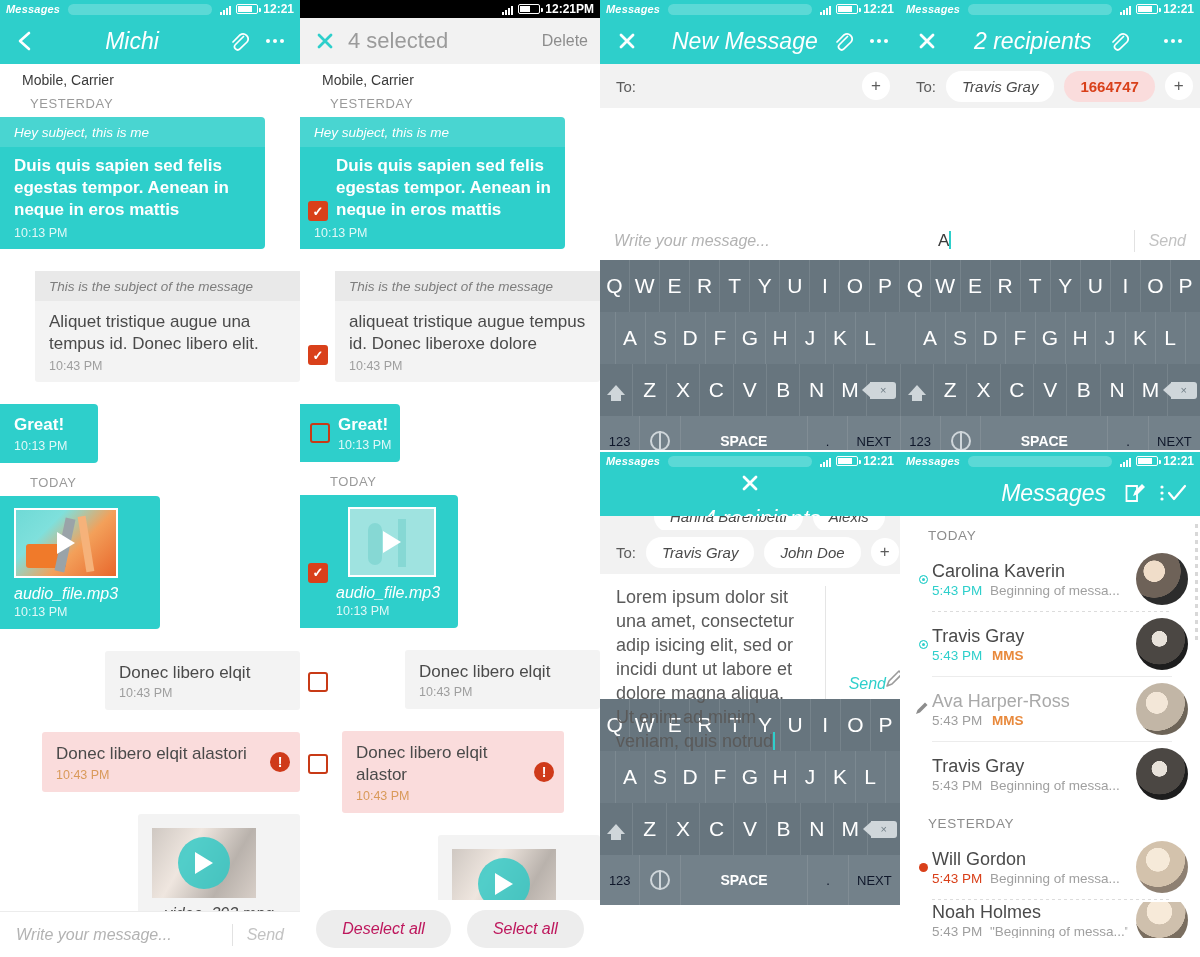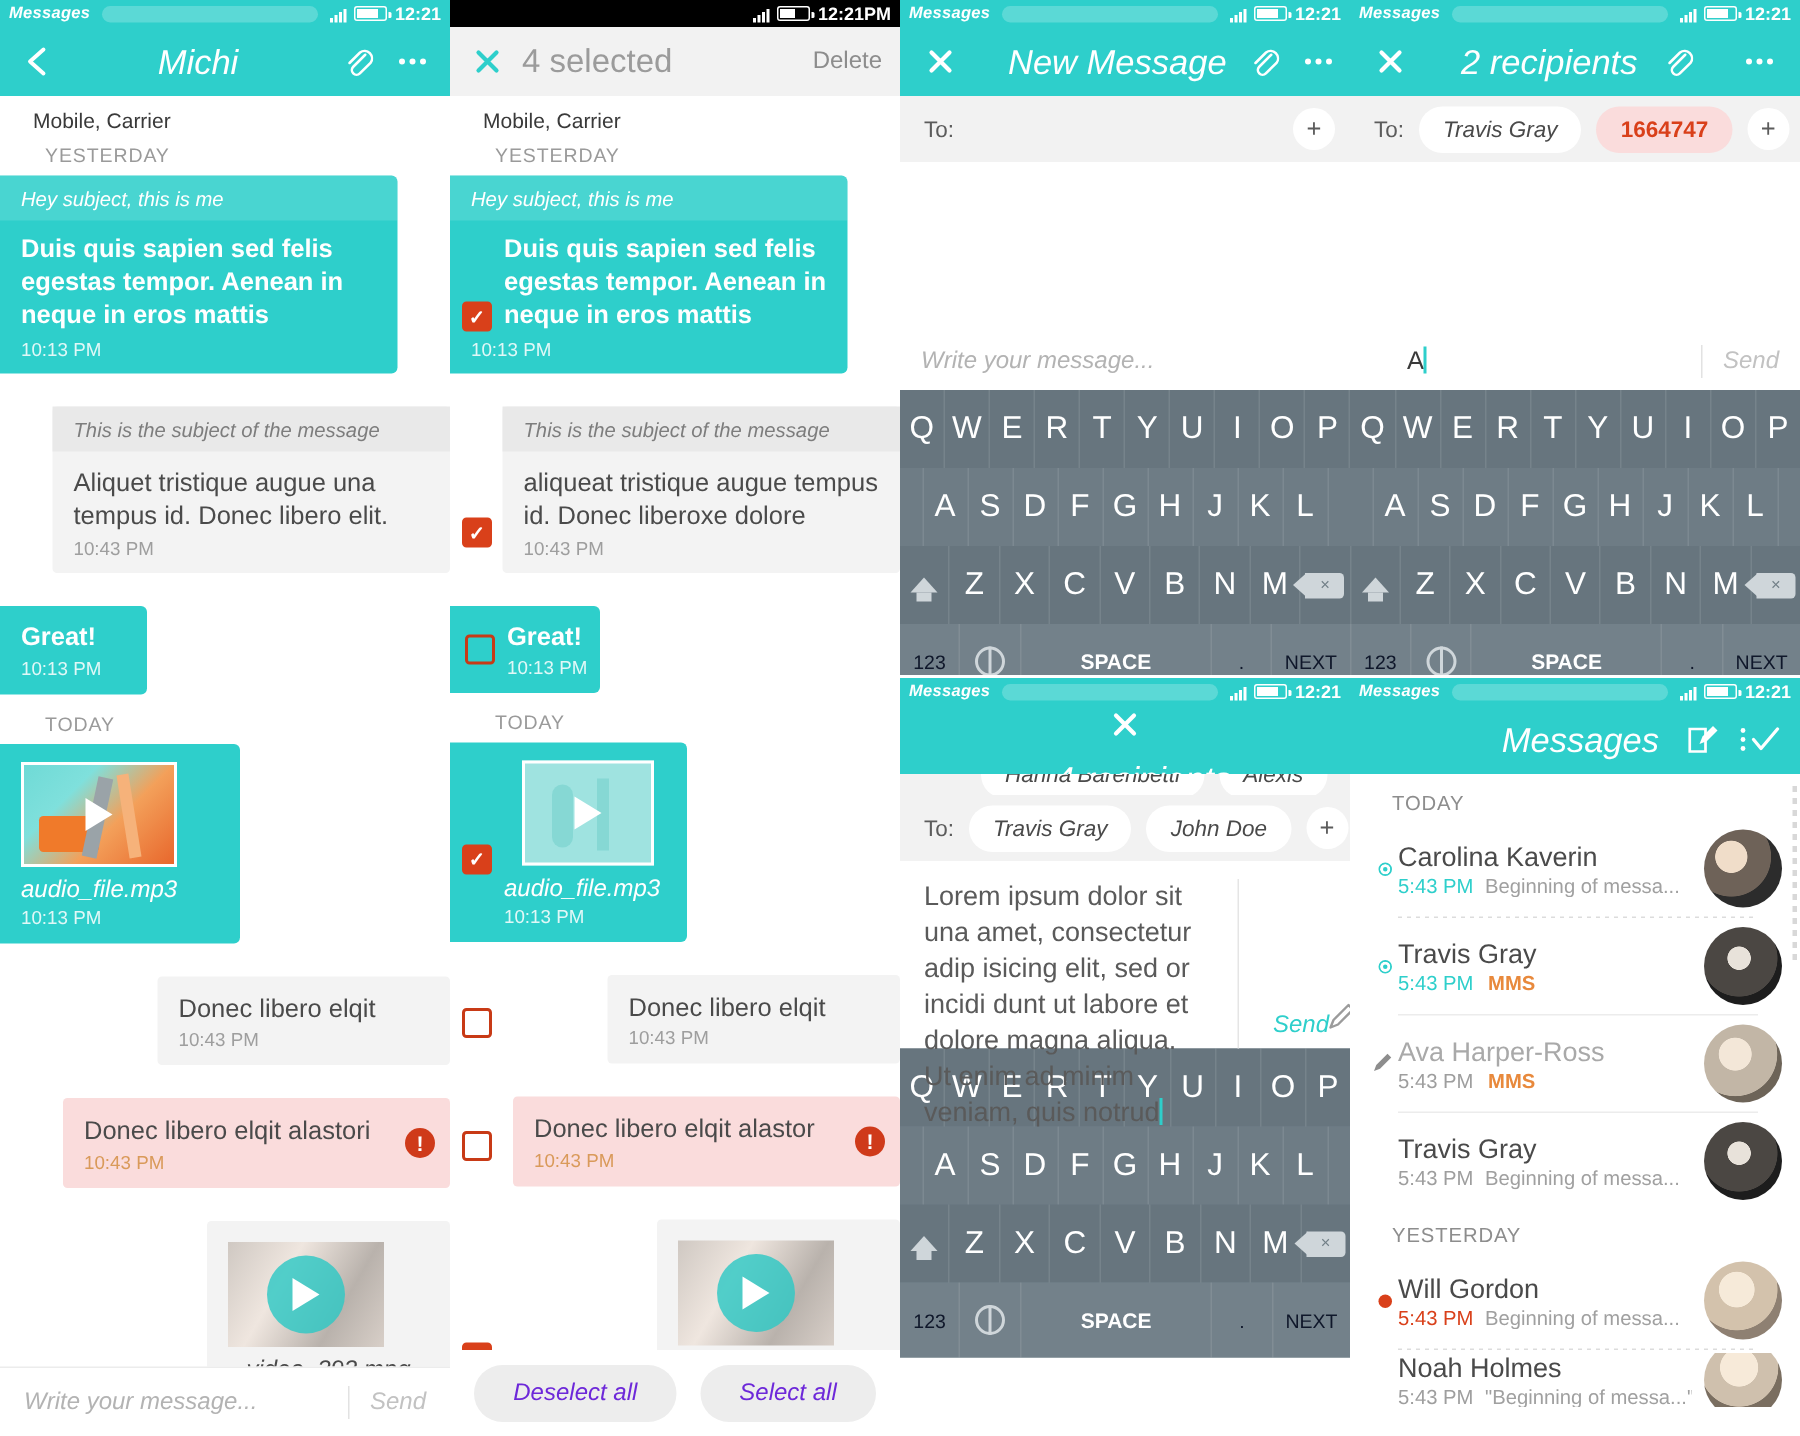--- a/index.html
+++ b/index.html
@@ -132,21 +132,21 @@
     height: 46px; background:#ffffff; display:flex; align-items:center;
     padding: 0 16px; border-top: 1px solid #ececec;
   }
   .composer .ph { flex:1; font-size:16px; font-style:italic; color:#b3b3b3; }
   .composer .divider { width:1px; height:22px; background:#e2e2e2; margin: 0 14px; }
   .composer .send { font-size:16px; font-style:italic; color:#c2c2c2; }
 
   .selbar { height:57px; background:#ffffff; display:flex; align-items:center; justify-content:center; gap:16px; }
   .pill-btn {
     background:#ededed; border-radius:22px; padding:10px 26px;
-    font-size:16px; font-style:italic; color:#6d28d9;
+    font-size:16px; font-style:italic; color:#be185d;
   }
 
   
   .torow {
     background:#f2f2f2; display:flex; align-items:center; gap:10px;
     padding: 0 10px 0 16px; height: 44px; position:relative;
   }
   .to-label { font-size:15px; color:#5c5c5c; }
   .chip {
     background:#ffffff; border-radius:16px; padding:7px 16px; font-size:15px;
@@ -411,21 +411,21 @@
 
     <div class="row" style="margin-bottom:22px;padding-left:105px;">
       <div class="bubble b-in" style="width:195px;">
         <div class="body" style="padding-top:11px;">Donec libero elqit</div>
         <div class="time" style="padding-top:3px;padding-bottom:10px;">10:43 PM</div>
       </div>
       <div class="chk" style="position:absolute;left:8px;top:22px;"></div>
     </div>
 
     <div class="row" style="margin-bottom:22px;padding-left:42px;">
-      <div class="bubble b-err" style="width:258px;position:relative;">
+      <div class="bubble b-err" style="width:222px;position:relative;">
         <div class="body" style="padding-top:11px;padding-right:34px;">Donec libero elqit alastor</div>
         <div class="time" style="padding-top:3px;padding-bottom:10px;">10:43 PM</div>
         <div class="err-badge">!</div>
       </div>
       <div class="chk" style="position:absolute;left:8px;top:23px;"></div>
     </div>
 
     <div class="row" style="padding-left:138px;">
       <div class="bubble b-in" style="width:162px;padding:14px 0 0 0;">
         <div style="padding:0 14px;">

